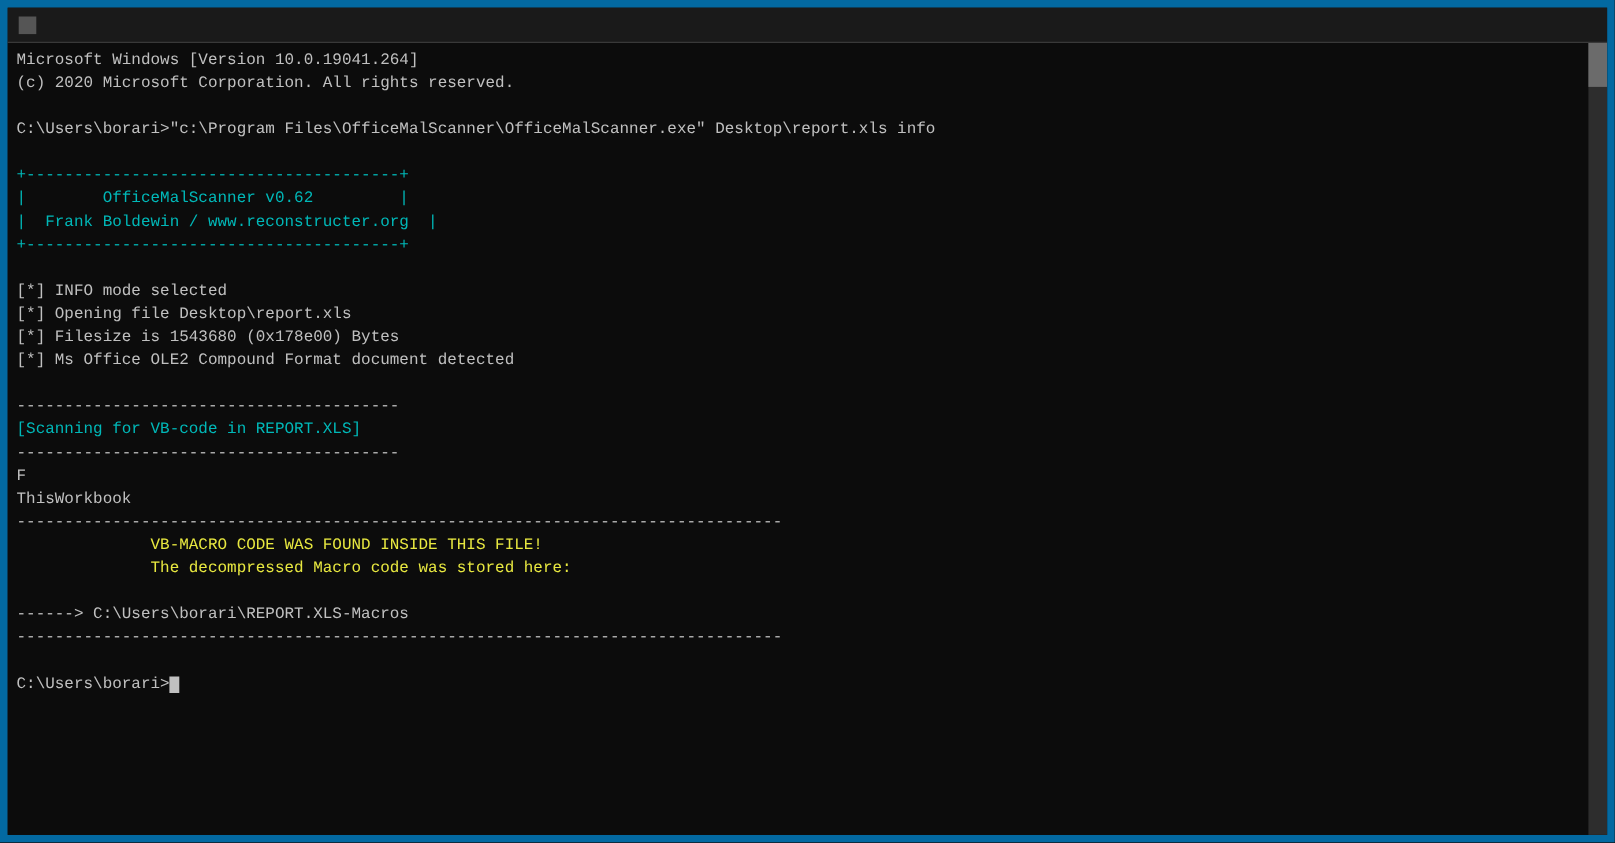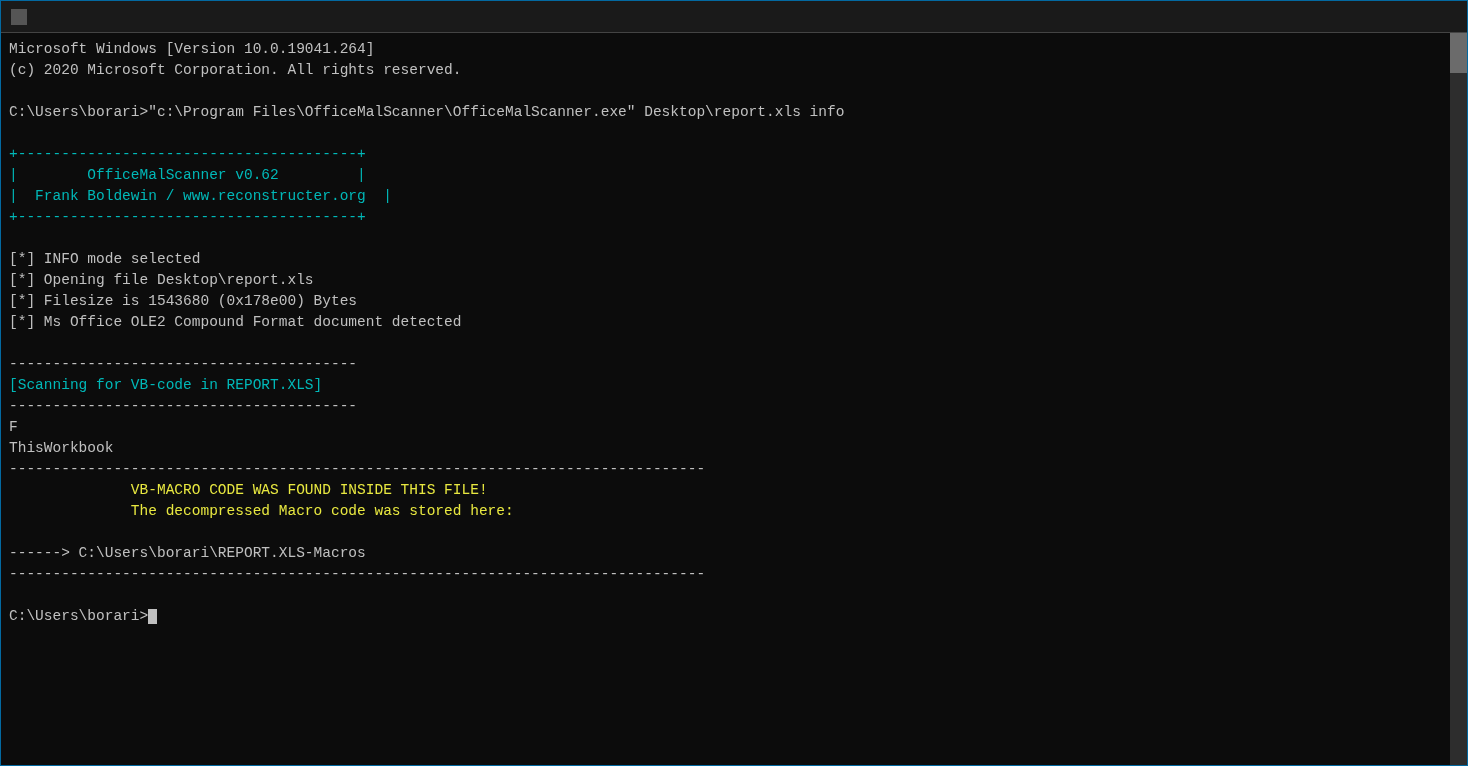--- a/index.html
+++ b/index.html
@@ -10,21 +10,21 @@
       background: #1a1a1a;
       font-family: 'Courier New', Courier, monospace;
       overflow: hidden;
     }
 
     .window {
       width: 1468px;
       height: 766px;
       display: flex;
       flex-direction: column;
-      border: 1px solid #0369a1;
+      border: 7px solid #0369a1;
     }
 
     .titlebar {
       background: #1a1a1a;
       height: 32px;
       display: flex;
       align-items: center;
       padding: 0 10px;
       flex-shrink: 0;
       border-bottom: 1px solid #444;

